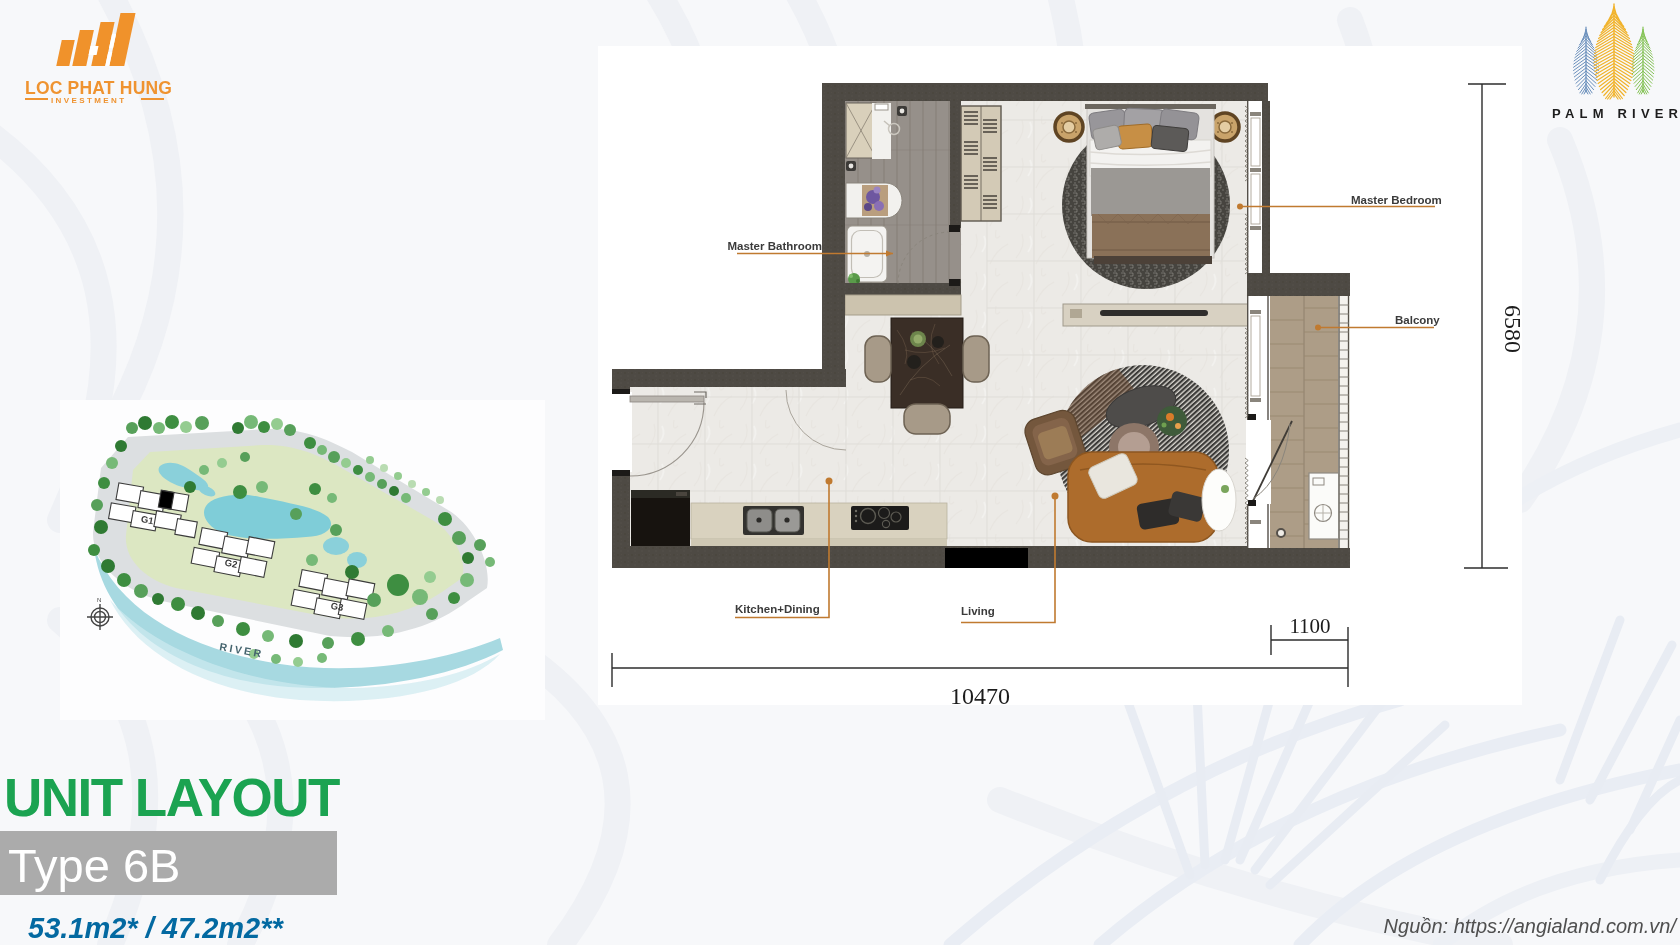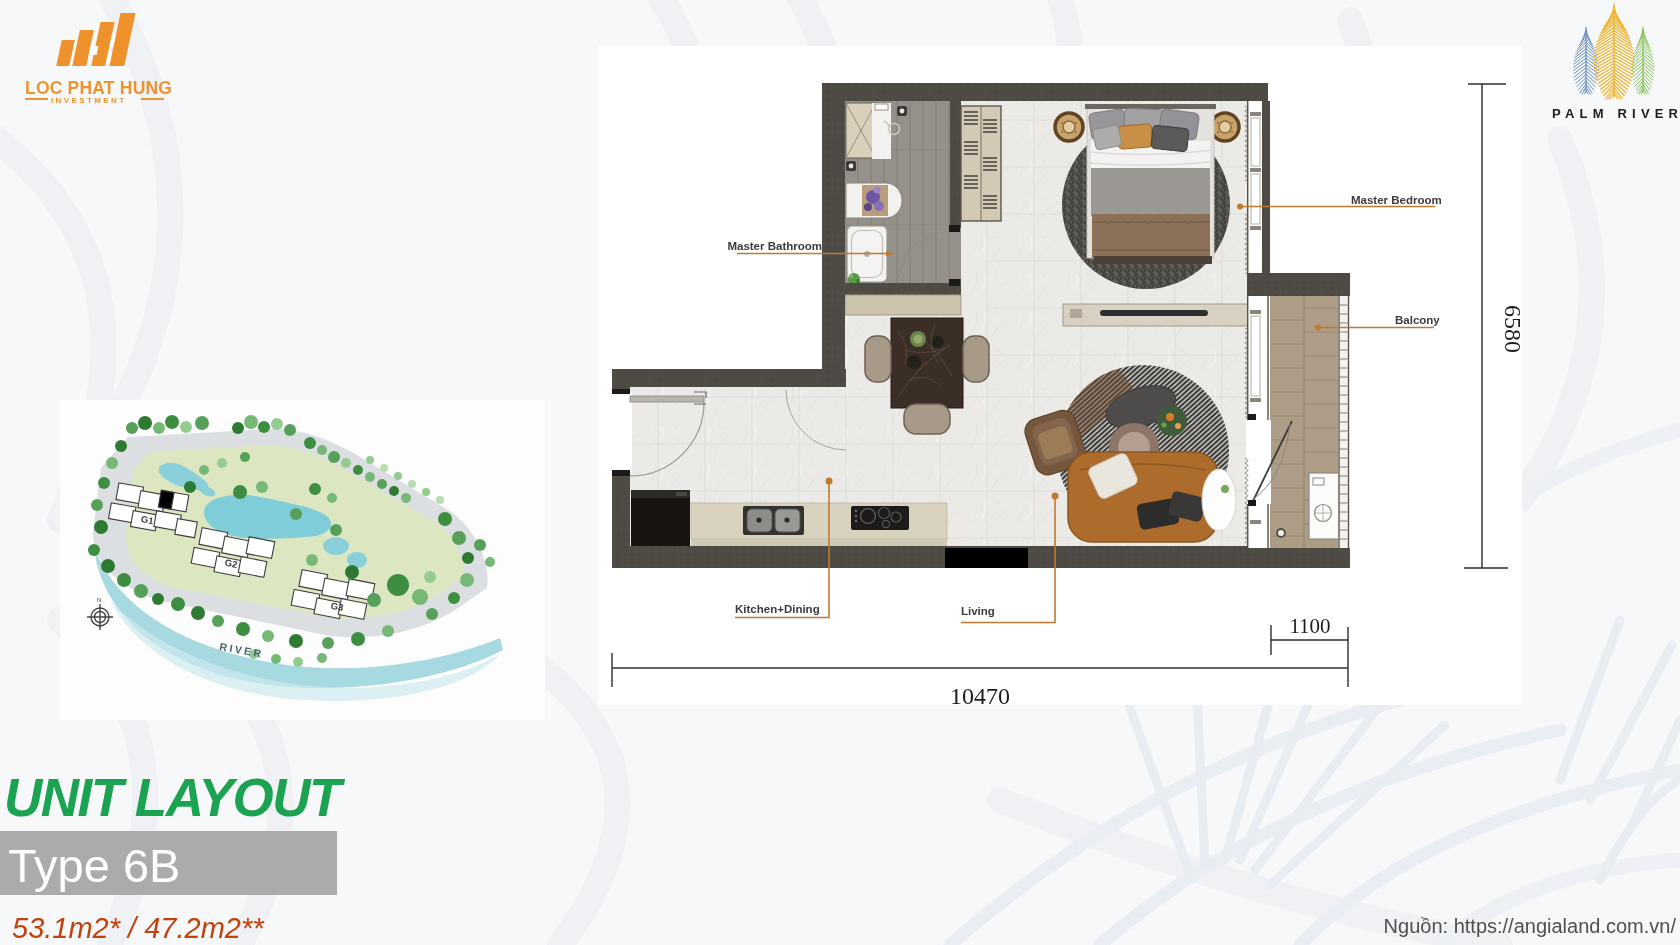--- a/index.html
+++ b/index.html
@@ -613,20 +613,20 @@
   <g stroke="#444444" stroke-width="1.4" fill="none">
     <circle cx="100" cy="617" r="9"></circle>
     <circle cx="100" cy="617" r="5.5"></circle>
     <path d="M100,604 V630 M87,617 H113"></path>
   </g>
   <text x="97" y="602" font-size="6" fill="#444">N</text>
 
   <text x="219" y="650" font-size="10.5" font-weight="bold" letter-spacing="2.5" fill="#46656f" transform="rotate(10 219 650)">RIVER</text>
 </svg>
 
-<div class="abs" style="left:4px;top:767px;font-size:53px;font-weight:bold;font-style:italic;color:#1ba351;letter-spacing:-1.5px;white-space:nowrap;">UNIT LAYOUT</div>
+<div class="abs" style="left:4px;top:767px;font-size:53px;font-weight:bold;color:#1ba351;letter-spacing:-1.5px;white-space:nowrap;">UNIT LAYOUT</div>
 
 <div class="abs" style="left:0;top:831px;width:337px;height:64px;background:#ababab;"></div>
 <div class="abs" style="left:8px;top:838px;font-size:47px;color:#ffffff;">Type 6B</div>
 
-<div class="abs" style="left:12px;top:912px;font-size:29px;font-style:italic;color:#c2410c;white-space:nowrap;">53.1m2* / 47.2m2**</div>
-
-<div class="abs" style="right:4px;top:915px;font-size:20px;color:#4f4f4f;white-space:nowrap;">Nguồn: https://angialand.com.vn/</div>
+<div class="abs" style="left:28px;top:912px;font-size:29px;font-style:italic;color:#0369a1;white-space:nowrap;font-weight:bold;">53.1m2* / 47.2m2**</div>
+
+<div class="abs" style="right:4px;top:915px;font-size:20px;font-style:italic;color:#4f4f4f;white-space:nowrap;">Nguồn: https://angialand.com.vn/</div>
 
 </body></html>

